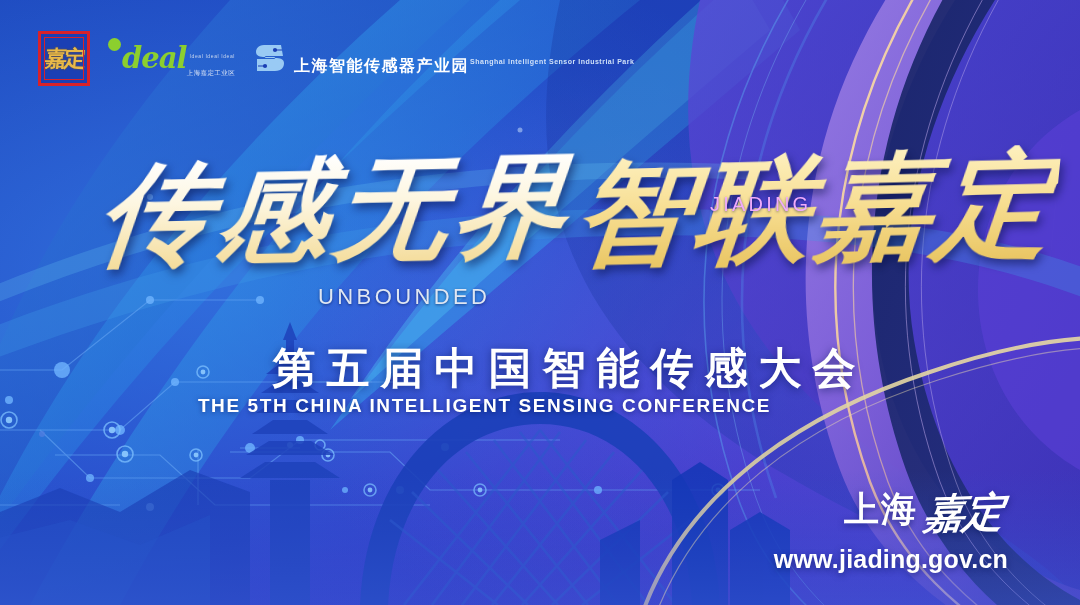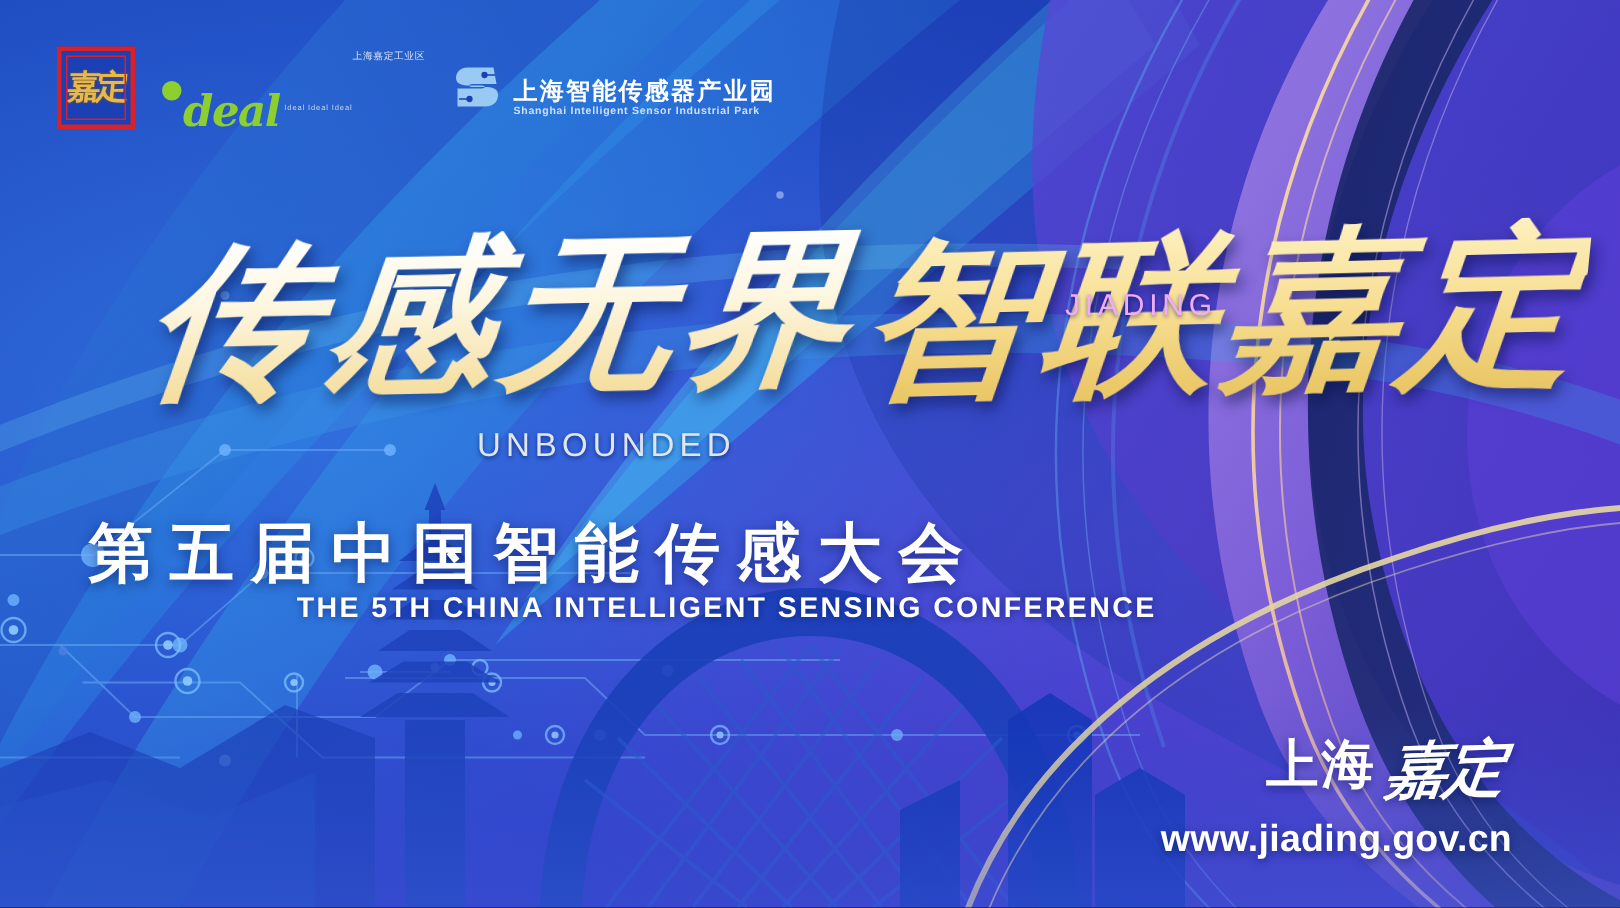--- a/index.html
+++ b/index.html
@@ -25,40 +25,40 @@
     display:flex;align-items:center;justify-content:center;position:relative;
   }
   .seal:after{content:"";position:absolute;inset:3px;border:1px solid #d8222a;}
   .seal-glyph{
     color:#e8b94a;font-size:22px;line-height:1;letter-spacing:-3px;
     font-family:"DejaVu Serif","Liberation Serif",serif;font-weight:700;
     transform:skewX(-6deg);text-shadow:0 0 2px #8a6210;
   }
 
   
-  .ideal{display:flex;flex-direction:row;justify-content:center;height:52px;}
+  .ideal{display:flex;flex-direction:column;justify-content:center;height:52px;}
   .ideal-row{display:flex;align-items:flex-end;}
   .ideal-dot{
     width:13px;height:13px;border-radius:50%;background:#8ccf2e;
     margin:0 1px 17px 0;
   }
   .ideal-word{
     color:#8ccf2e;font-size:29px;line-height:.84;font-weight:700;
     font-family:"DejaVu Serif","Liberation Serif",serif;font-style:italic;
     letter-spacing:-1px;position:relative;top:2px;
   }
   .ideal-tiny{color:#c9d7ef;font-size:5px;letter-spacing:.6px;margin:0 0 9px 3px;}
   .ideal-sub{color:#d8e3f6;font-size:6.5px;letter-spacing:.4px;margin-top:1px;text-align:right;}
 
   
   .park{display:flex;align-items:center;gap:7px;}
   .park-mark{
     width:34px;height:32px;position:relative;flex:0 0 auto;
   }
-  .park-txt{display:flex;flex-direction:column;gap:1px;margin-top:16px;}
+  .park-txt{display:flex;flex-direction:row;gap:1px;margin-top:16px;}
   .park-cn{
     color:#ffffff;font-size:16px;font-weight:700;letter-spacing:1.5px;line-height:1;
   }
   .park-en{
     color:#cfe0f8;font-size:7px;font-weight:700;letter-spacing:.5px;line-height:1;
     white-space:nowrap;
   }
 
   
   #headline{
@@ -92,21 +92,21 @@
     text-shadow:0 1px 3px rgba(0,20,80,.6);
   }
   #jiading{
     position:absolute;left:710px;top:193px;z-index:36;
     color:#f0abfc;font-size:20px;letter-spacing:3.2px;font-weight:400;
     text-shadow:0 1px 3px rgba(0,20,80,.6);
   }
 
   
   #sub-cn{
-    position:absolute;left:0;top:340px;width:1080px;z-index:36;
+    position:absolute;left:0;top:340px;width:1080px;text-align:center;z-index:36;
     color:#ffffff;font-size:43px;font-weight:700;letter-spacing:11px;
     text-indent:11px;
     text-shadow:0 2px 8px rgba(3,18,80,.55);
     padding-left:48px;
   }
   #sub-en{
     position:absolute;left:0;top:395px;width:969px;text-align:center;z-index:36;
     color:#ffffff;font-size:19px;font-weight:700;letter-spacing:1.6px;
     text-shadow:0 1px 5px rgba(3,18,80,.55);
   }

